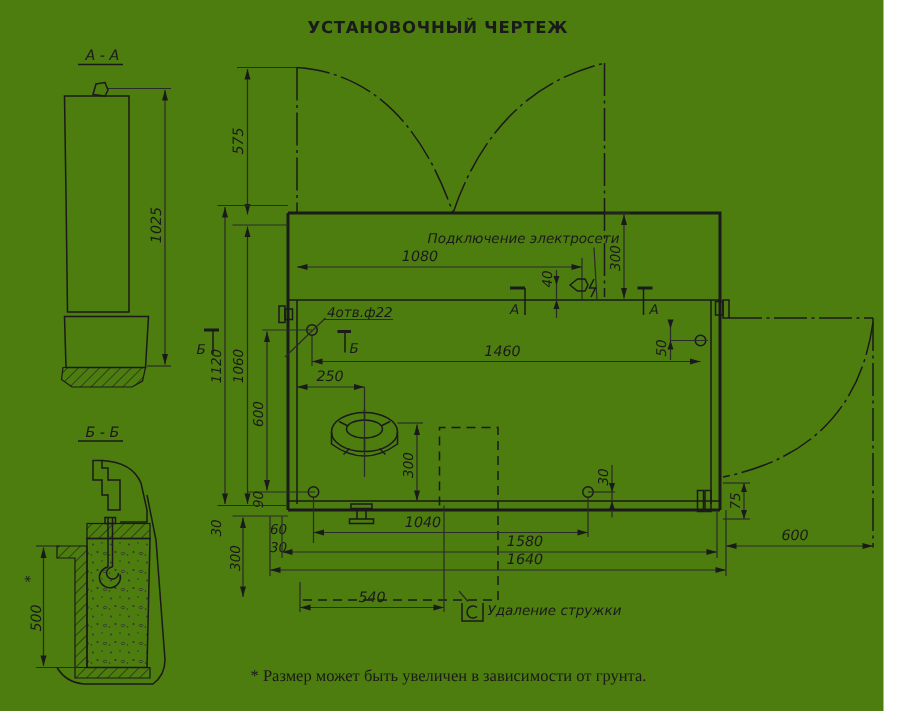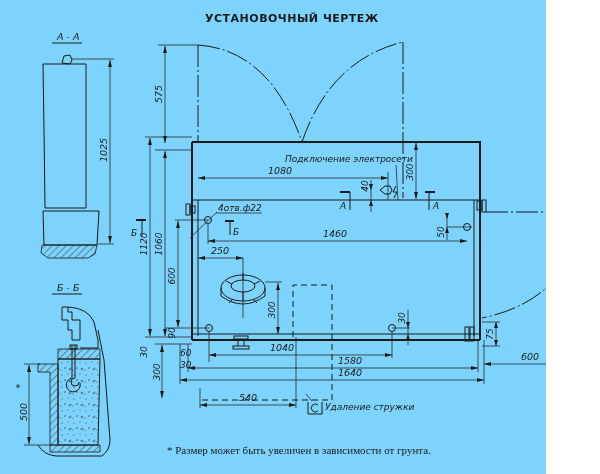--- a/index.html
+++ b/index.html
@@ -1,16 +1,16 @@
 <!DOCTYPE html>
 <html><head>
 <meta charset="utf-8">
 <style>
   html, body { margin: 0; padding: 0; background: #ffffff; }
-  #canvas { position: relative; width: 546px; height: 474px; background: #7dd3fc; overflow: hidden; }
+  #canvas { position: relative; width: 589px; height: 474px; background: #4d7c0f; overflow: hidden; }
   svg { position: absolute; left: 0; top: 0; }
   .ln { stroke: #1a1a1a; stroke-width: 1; fill: none; }
   .thick { stroke: #1a1a1a; stroke-width: 2; fill: none; }
   .thin { stroke: #2a2a2a; stroke-width: 0.8; fill: none; }
   .dash { stroke: #1a1a1a; stroke-width: 1; fill: none; stroke-dasharray: 22 3 2 3; }
   .dash2 { stroke: #1a1a1a; stroke-width: 1; fill: none; stroke-dasharray: 6 4; }
   .hatch { fill: url(#hatchPat); stroke: #1a1a1a; stroke-width: 0.8; }
   .conc { fill: url(#concPat); stroke: #1a1a1a; stroke-width: 1; }
   .t { font-family: "DejaVu Sans", sans-serif; font-style: italic; font-size: 9.5px; fill: #1a1a1a; }
   .tsm { font-family: "DejaVu Sans", sans-serif; font-style: italic; font-size: 9px; fill: #1a1a1a; }

